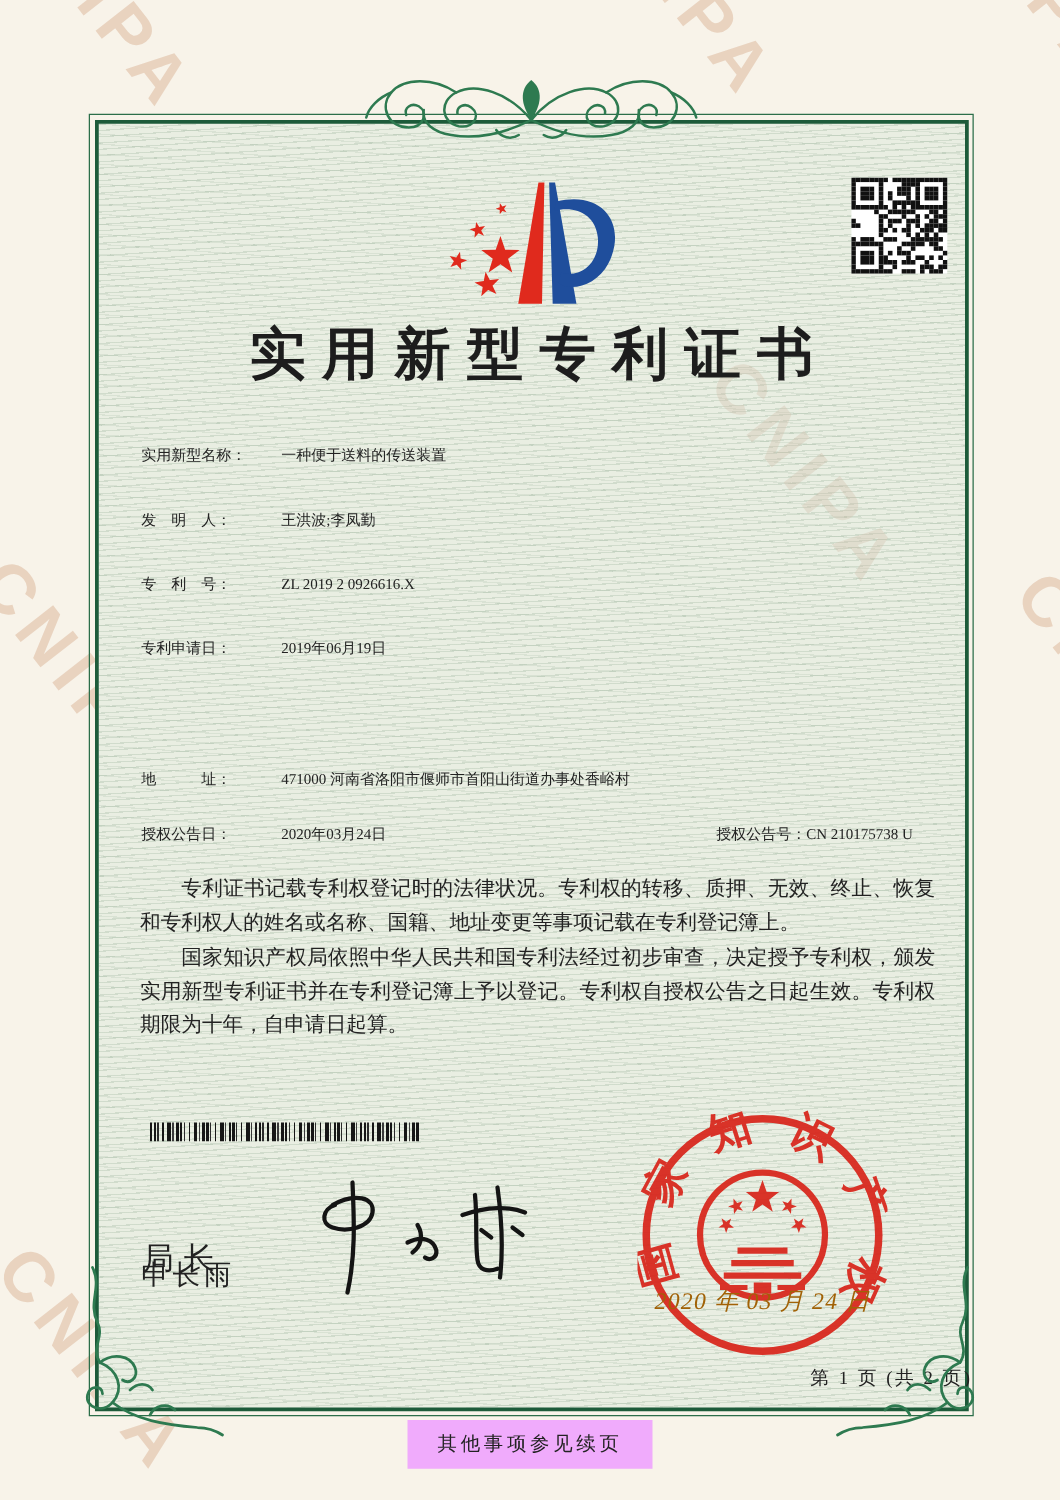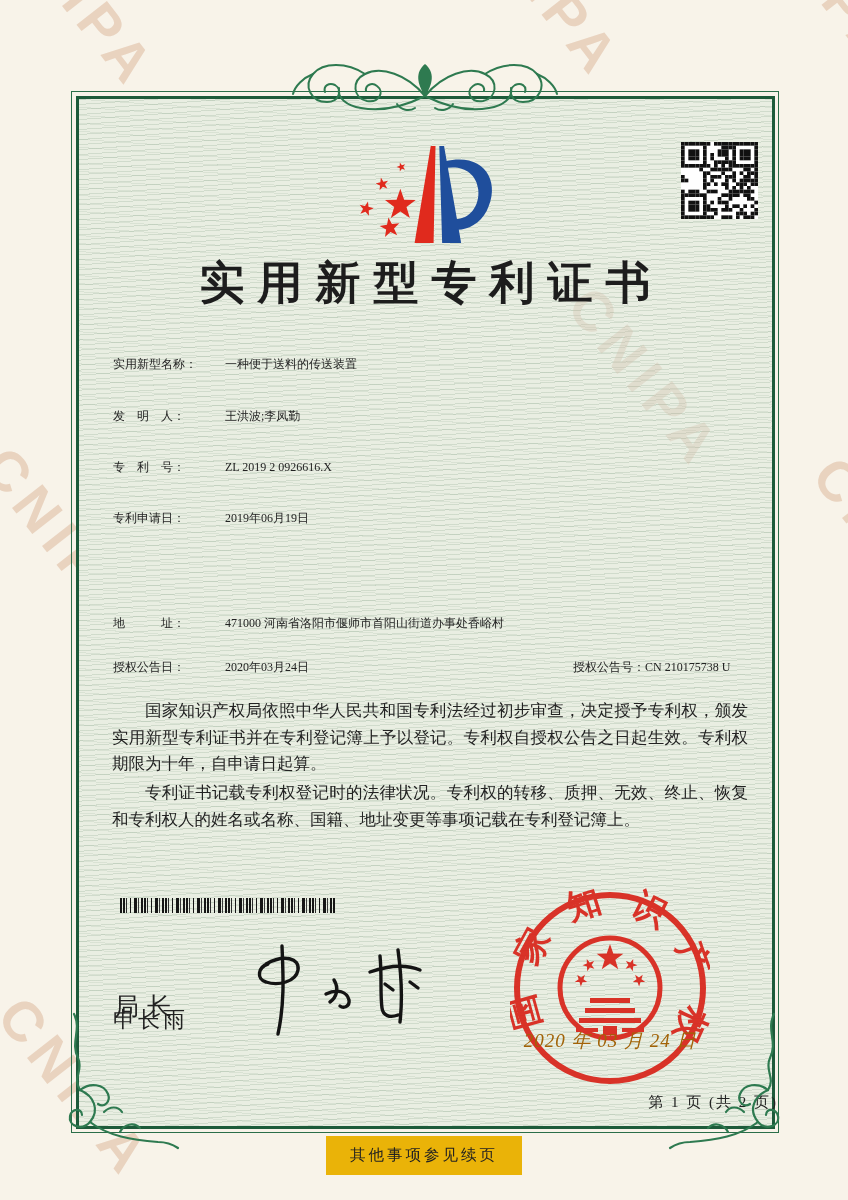--- a/index.html
+++ b/index.html
@@ -33,21 +33,21 @@
       background:repeating-linear-gradient(90deg,#161616 0 2px,transparent 2px 3px,#161616 3px 5px,
       transparent 5px 6px,#2b2b2b 6px 7px,transparent 7px 10px,#161616 10px 11px,transparent 11px 14px,
       #161616 14px 17px,transparent 17px 18px,#3a3a3a 18px 19px,transparent 19px 21px);}
   .sig-title{left:114px;top:990px;font-size:25px;letter-spacing:8px;}
   .sig-name{left:113px;top:1005px;font-size:22px;letter-spacing:3px;}
   .sig-script{left:238px;top:942px;width:210px;height:100px;}
   .seal{left:510px;top:888px;width:200px;height:200px;opacity:.93;z-index:5;}
   .seal-date{left:518px;top:1028px;width:184px;text-align:center;font-size:19px;
              letter-spacing:1px;color:#a16207;z-index:6;font-style:italic;}
   .page-no{left:72px;top:1093px;width:706px;text-align:right;font-size:15px;letter-spacing:2px;}
-  .footer-note{left:50%;top:1136px;transform:translateX(-50%);background:#eab308;
+  .footer-note{left:50%;top:1136px;transform:translateX(-50%);background:#f0abfc;
       padding:9px 24px;font-size:15.5px;letter-spacing:3px;z-index:2;}
   .hidden-defs{position:absolute;width:0;height:0;overflow:hidden;}
   .corner-right{transform:scaleX(-1);}
 </style>
 </head>
 <body>
 
 <svg class="hidden-defs" aria-hidden="true">
   <defs>
     <polygon id="star" points="0,-10 2.35,-3.24 9.51,-3.09 3.80,1.24 5.88,8.09 0,4 -5.88,8.09 -3.80,1.24 -9.51,-3.09 -2.35,-3.24"></polygon>
@@ -376,22 +376,22 @@
     <span class="lbl">地　　　址：</span><span>471000 河南省洛阳市偃师市首阳山街道办事处香峪村</span>
   </div>
   <div class="row" style="top:659px;width:634px;">
     <span class="lbl">授权公告日：</span><span>2020年03月24日</span>
     <span class="grant2">
       <span>授权公告号：</span><span>CN 210175738 U</span>
     </span>
   </div>
 
   <div class="content paras">
+    <p>专利证书记载专利权登记时的法律状况。专利权的转移、质押、无效、终止、恢复和专利权人的姓名或名称、国籍、地址变更等事项记载在专利登记簿上。</p>
     <p>国家知识产权局依照中华人民共和国专利法经过初步审查，决定授予专利权，颁发实用新型专利证书并在专利登记簿上予以登记。专利权自授权公告之日起生效。专利权期限为十年，自申请日起算。</p>
-    <p>专利证书记载专利权登记时的法律状况。专利权的转移、质押、无效、终止、恢复和专利权人的姓名或名称、国籍、地址变更等事项记载在专利登记簿上。</p>
   </div>
 
   <div class="content barcode"></div>
 
   <div class="content sig-title">局长</div>
   <div class="content sig-name">申长雨</div>
   <svg class="content sig-script" viewBox="0 0 210 100">
     <g stroke="#141414" fill="none" stroke-width="3.4" stroke-linecap="round" stroke-linejoin="round">
       <path d="M28,22 C46,12 62,16 60,28 C58,40 40,44 28,40 C18,37 20,25 30,22"></path>
       <path d="M44,4 C45,30 47,60 40,92"></path>

